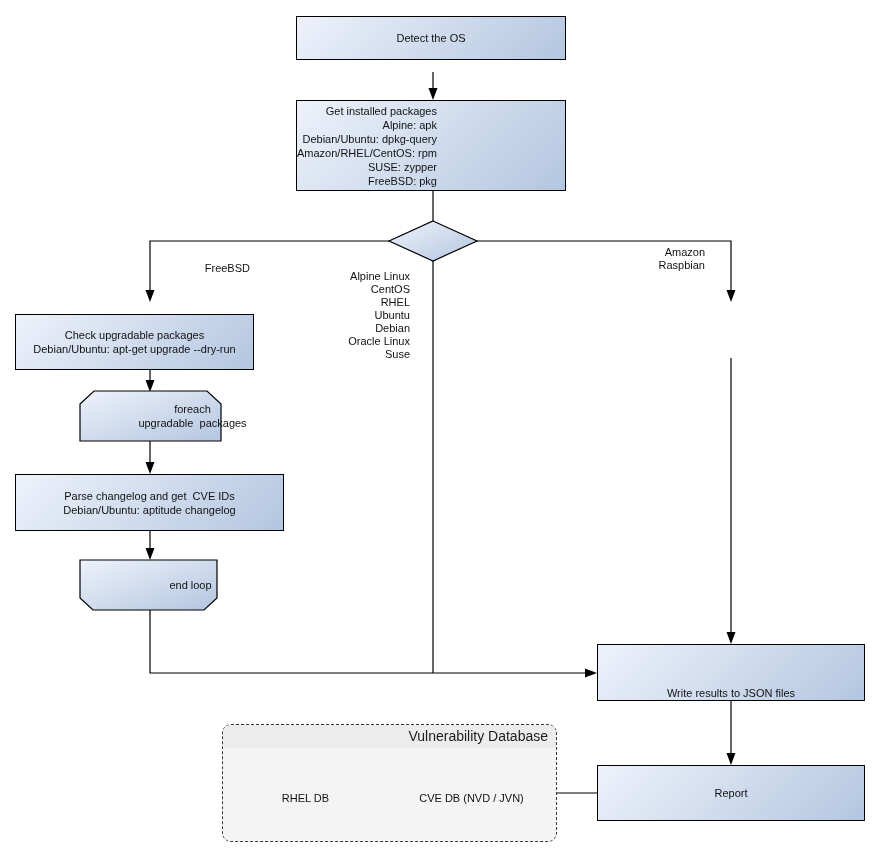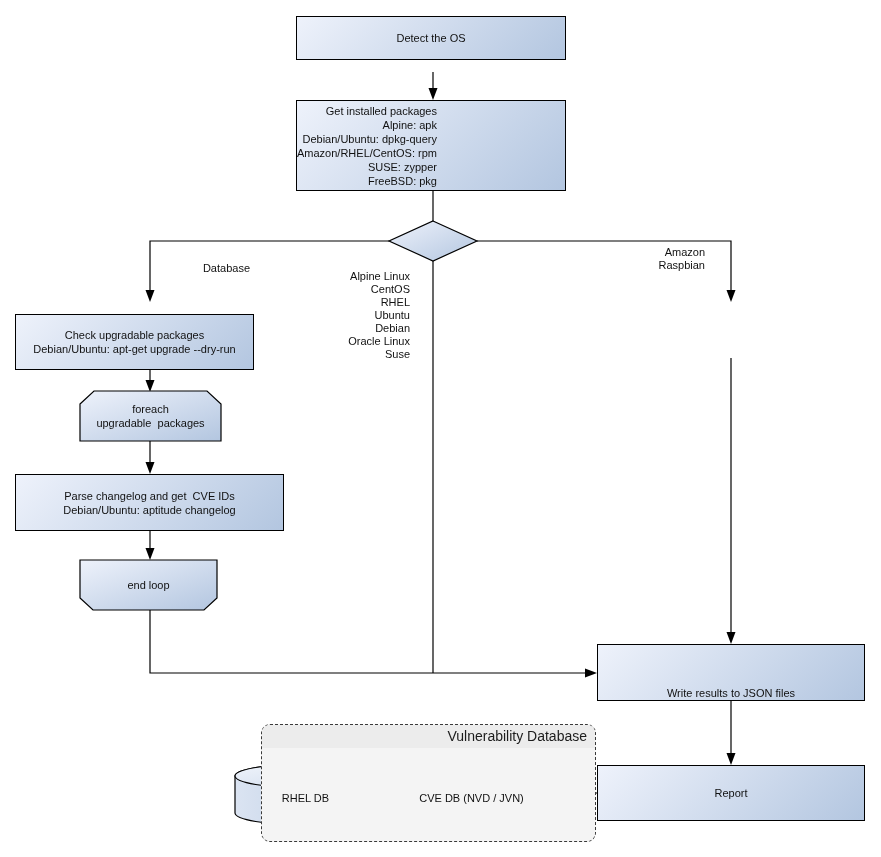--- a/index.html
+++ b/index.html
@@ -20,40 +20,40 @@
   .node{
     position:absolute;box-sizing:border-box;
     border:1px solid var(--node-border);
     background:linear-gradient(135deg,var(--node-fill-start) 0%,var(--node-fill-end) 100%);
     display:flex;align-items:center;justify-content:center;
     font-size:11px;line-height:14px;text-align:center;white-space:pre;
   }
   .shape-text{
     position:absolute;box-sizing:border-box;background:transparent;border:none;
     display:flex;align-items:center;justify-content:center;
-    font-size:11px;line-height:14px;text-align:center;white-space:pre;
+    font-size:11px;line-height:14px;text-align:center;white-space:pre;margin-left:42px;
   }
   .edge-label{
     position:absolute;font-size:11px;line-height:13px;white-space:pre;text-align:right;
   }
   #node-detect-os{left:296px;top:16px;width:270px;height:44px;}
   #node-get-packages{left:296px;top:100px;width:270px;height:91px;justify-content:flex-start;text-align:right;padding-right:26px;}
   #node-check-upgradable{left:15px;top:314px;width:239px;height:56px;}
   #node-parse-changelog{left:15px;top:474px;width:269px;height:57px;}
   #node-get-cve{left:597px;top:302px;width:268px;height:56px;}
   #node-write-results{left:597px;top:644px;width:268px;height:57px;align-items:flex-end;}
   #node-report{left:597px;top:765px;width:268px;height:56px;}
   #text-foreach{left:80px;top:391px;width:141px;height:50px;}
   #text-endloop{left:80px;top:560px;width:137px;height:50px;}
   #label-raspbian{left:170px;top:262px;width:80px;}
   #label-os-list{left:310px;top:270px;width:100px;}
   #label-amazon-freebsd{left:625px;top:246px;width:80px;}
   .group{
     position:absolute;left:222px;top:724px;width:335px;height:118px;box-sizing:border-box;
-    background:var(--group-fill);border:1.4px dashed var(--group-border);border-radius:9px;overflow:hidden;margin-left:39px;
+    background:var(--group-fill);border:1.4px dashed var(--group-border);border-radius:9px;overflow:hidden;
   }
   .group-title{
     height:23px;background:var(--group-titlebar);
     font-size:14px;line-height:23px;text-align:right;padding-right:8px;color:#1c1c1c;
   }
   .cyl-label{position:absolute;font-size:11px;text-align:center;}
   #label-oval-db{left:235px;top:792px;width:141px;}
   #label-cve-db{left:403px;top:792px;width:137px;}
 </style>
 </head>
@@ -162,21 +162,21 @@
 
 
   <div class="node" id="node-write-results">
     <span>Write results to JSON files</span>
   </div>
 
   <div class="node" id="node-report">
     <span>Report</span>
   </div>
 
-  <div class="edge-label" id="label-raspbian">Database</div>
+  <div class="edge-label" id="label-raspbian">FreeBSD</div>
   <div class="edge-label" id="label-os-list">Alpine Linux
 CentOS
 RHEL
 Ubuntu
 Debian
 Oracle Linux
 Suse</div>
   <div class="edge-label" id="label-amazon-freebsd">Amazon
 Raspbian</div>
 

